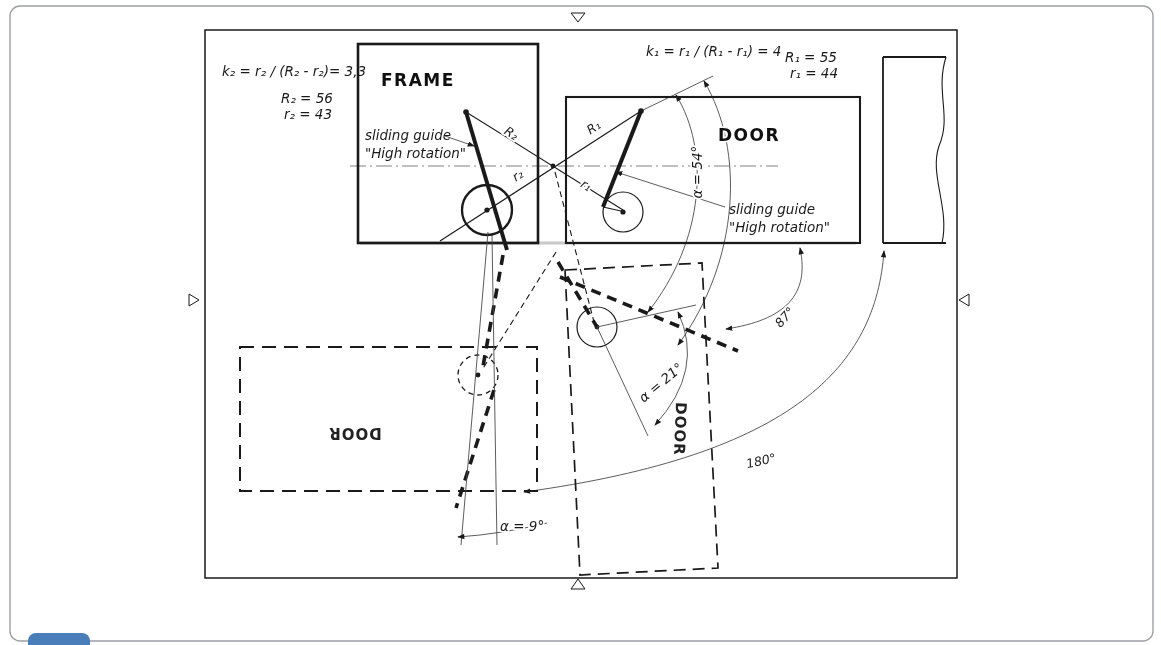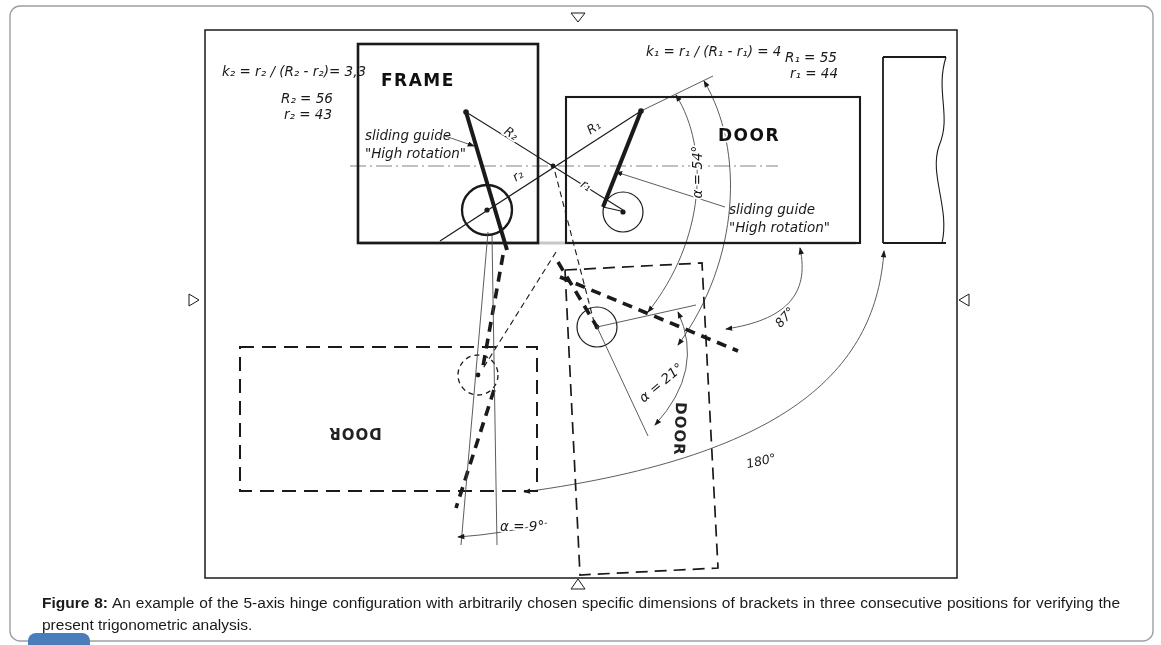--- a/index.html
+++ b/index.html
@@ -147,14 +147,13 @@
   <text x="520" y="179" text-anchor="middle" class="lbl-sm halo" transform="rotate(-33 520 179)">r₂</text>
   <text x="584" y="189" text-anchor="middle" class="lbl-sm halo" transform="rotate(32 584 189)">r₁</text>
 
   <text x="702" y="172" text-anchor="middle" class="lbl halo" transform="rotate(-90 702 172)">α = 54°</text>
   <text x="664" y="386" text-anchor="middle" class="lbl halo" transform="rotate(-40 664 386)">α = 21°</text>
   <text x="500" y="531" class="lbl halo">α = 9°</text>
   <text x="788" y="320" text-anchor="middle" class="lbl-sm halo" transform="rotate(-48 788 320)">87°</text>
   <text x="762" y="465" text-anchor="middle" class="lbl-sm halo" transform="rotate(-12 762 465)">180°</text>
 </svg>
 
-<div class="caption"><b>Figure 8:</b><span> An example of the 5-axis hinge configuration with arbitrarily chosen specific dimensions of brackets in three consecutive positions for verifying the present trigonometric analysis.</span></div>
 </div>
 
 </body></html>

